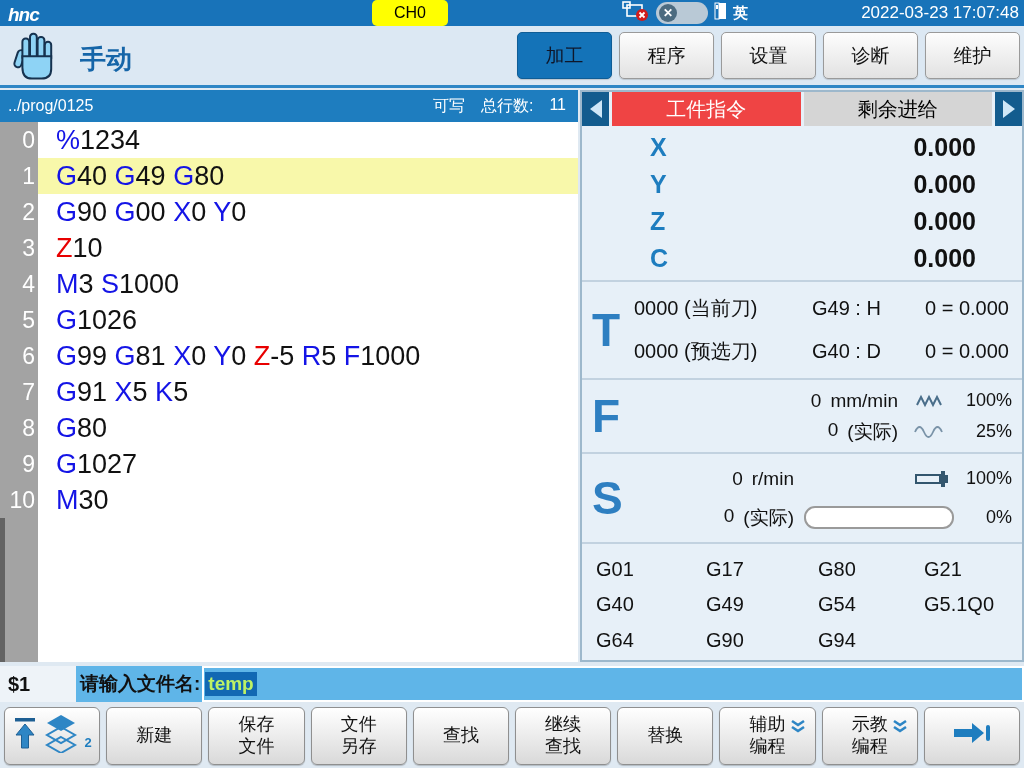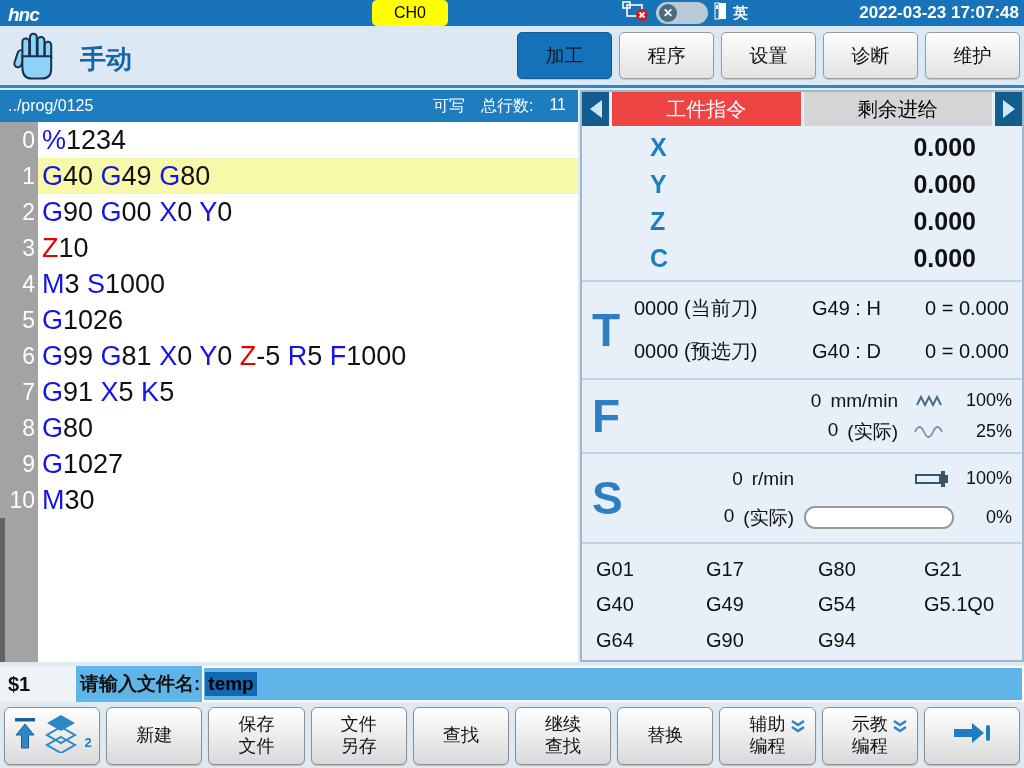--- a/index.html
+++ b/index.html
@@ -25,21 +25,21 @@
   .pill {
     width:52px; height:22px; background:#b9c9d6; border-radius:11px;
     display:flex; align-items:center; padding-left:3px;
   }
   .pill-circle {
     width:18px; height:18px; border-radius:50%; background:#4c6b80;
     color:#fff; font-size:12px; font-weight:bold; display:flex; align-items:center; justify-content:center;
   }
   .lang { color:#fff; font-size:15px; font-weight:bold; }
   .datetime { position:absolute; right:5px; top:0; height:26px; display:flex; align-items:center;
-    color:#fff; font-size:17px; font-weight:bold; }
+    color:#fff; font-size:17px; font-weight:normal; }
   
   .header {
     position:absolute; left:0; top:26px; width:1024px; height:62px;
     background:#dce8f3; border-bottom:3px solid #2e86c5;
   }
   .hand { position:absolute; left:8px; top:3px; }
   .mode-label { position:absolute; left:80px; top:16px; font-size:26px; font-weight:bold; color:#1565a8; }
   .main-tabs { position:absolute; right:4px; top:6px; display:flex; gap:7px; }
   .tab {
     width:95px; height:47px; display:flex; align-items:center; justify-content:center;
@@ -56,21 +56,21 @@
   }
   .editor-header .right { margin-left:auto; display:flex; gap:16px; }
   .editor-body { position:relative; height:540px; background:#fff; overflow:hidden; }
   .scroll-strip { position:absolute; left:0; top:0; width:5px; height:100%; background:#636363; }
   .code-line { display:flex; height:36px; line-height:36px; }
   .code-line.hl .line-code { background:#f8f8aa; }
   .line-num {
     width:38px; flex:0 0 38px; background:#a3a3a3; color:#fff;
     font-size:23px; text-align:right; padding-right:3px;
   }
-  .line-code { flex:1; font-size:27px; padding-left:4px; white-space:pre; }
+  .line-code { flex:1; font-size:27px; padding-left:18px; white-space:pre; }
   .gutter-fill { position:absolute; left:5px; top:396px; bottom:0; width:33px; background:#a3a3a3; }
   .tok-b { color:#1414e6; } .tok-r { color:#e80000; } .tok-k { color:#111; }
   
   .status-panel {
     position:absolute; left:580px; top:90px; width:444px; height:572px;
     background:#e7f0f8; border:2px solid #9db8cc; display:flex; flex-direction:column;
   }
   .sp-header { display:flex; height:34px; gap:3px; }
   .sp-arrow {
     width:27px; background:#135c8e; display:flex; align-items:center; justify-content:center;
@@ -104,21 +104,21 @@
   }
   
   .cmdline { position:absolute; left:0; top:666px; width:1024px; height:36px; display:flex; align-items:stretch; background:#eef3f8; }
   .cmd-channel { width:76px; display:flex; align-items:center; padding-left:8px; font-size:20px; font-weight:bold; }
   .cmd-strip { flex:1; background:#5fb5e8; display:flex; align-items:center; }
   .cmd-prompt { font-size:19px; font-weight:bold; padding:0 2px 0 4px; }
   .cmd-input {
     flex:1; align-self:stretch; border:2px solid #fff; display:flex; align-items:center;
     background:#5fb5e8; padding-left:1px;
   }
-  .cmd-sel { background:#1268b3; color:#000000; font-size:19px; font-weight:bold; padding:1px 3px; }
+  .cmd-sel { background:#1268b3; color:#bef264; font-size:19px; font-weight:bold; padding:1px 3px; }
   
   .toolbar {
     position:absolute; left:0; top:704px; width:1024px; height:64px;
     display:flex; gap:6px; padding:3px 4px; background:#dfe9f2;
   }
   .tb-btn {
     flex:1; border:1px solid #8f8f8f; border-radius:6px;
     background:linear-gradient(#ffffff,#d9d9d9);
     display:flex; flex-direction:column; align-items:center; justify-content:center;
     font-size:18px; line-height:1.2; position:relative; color:#111;

